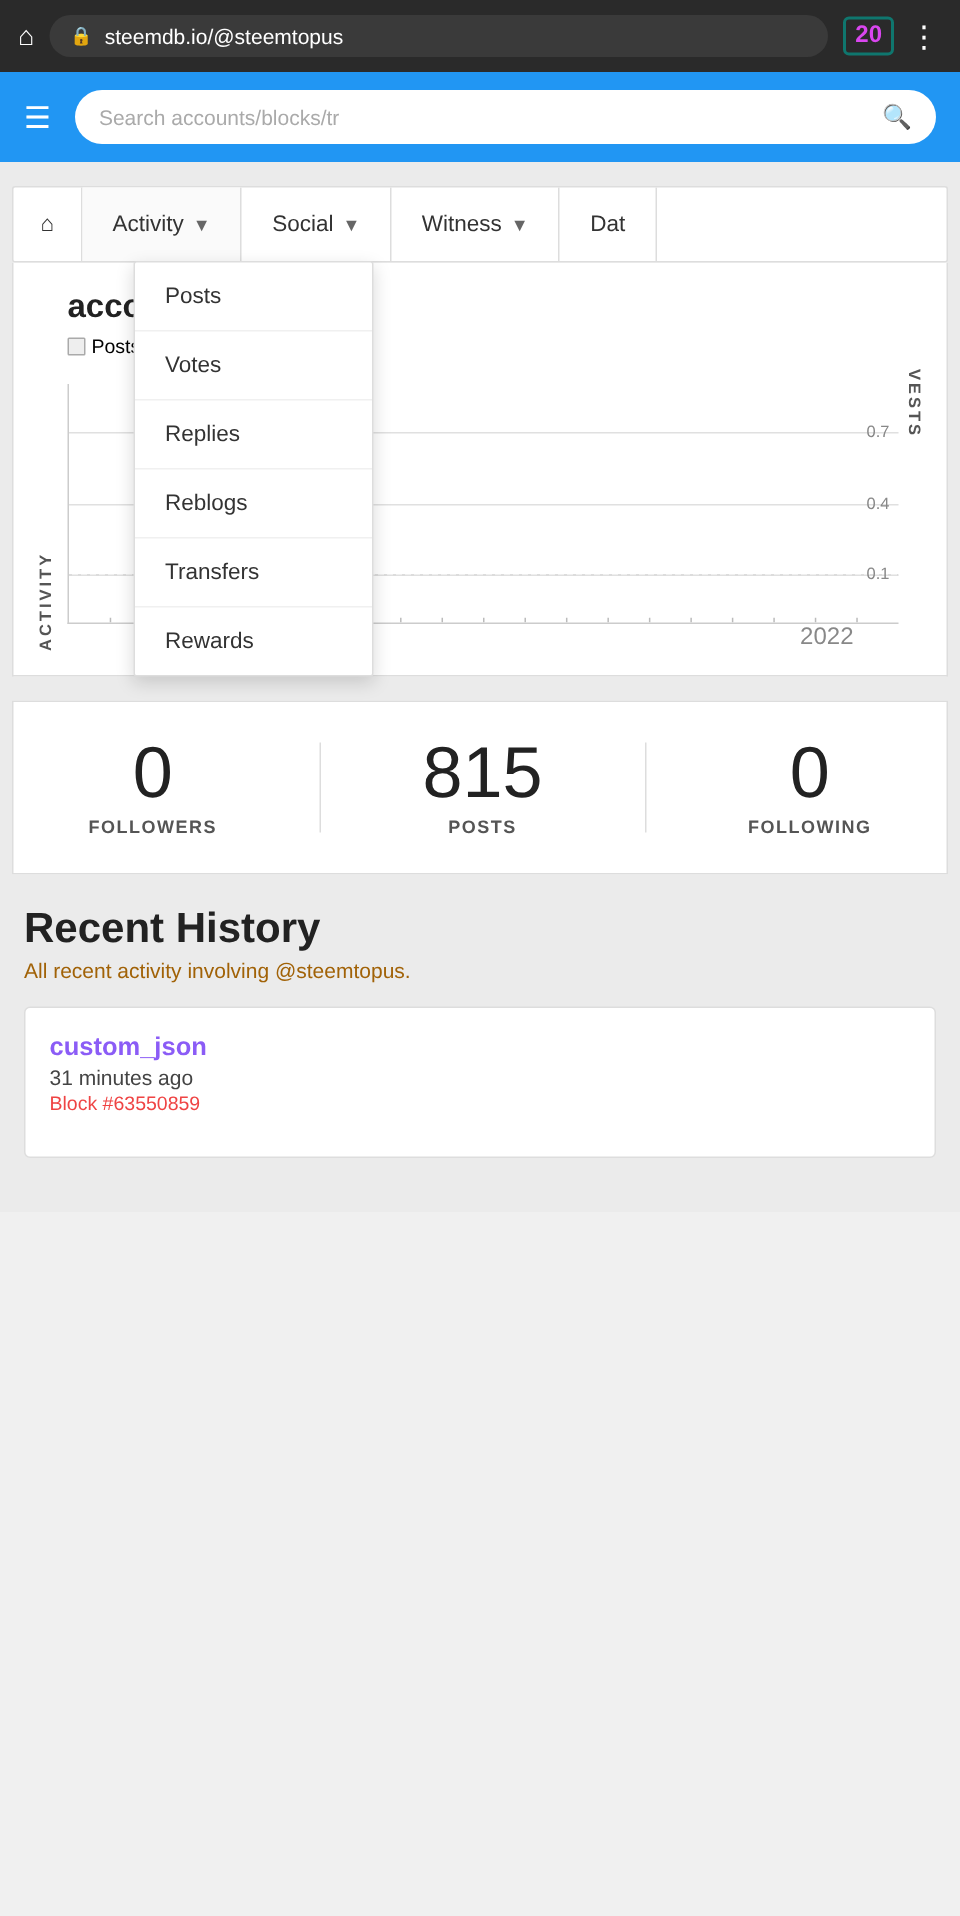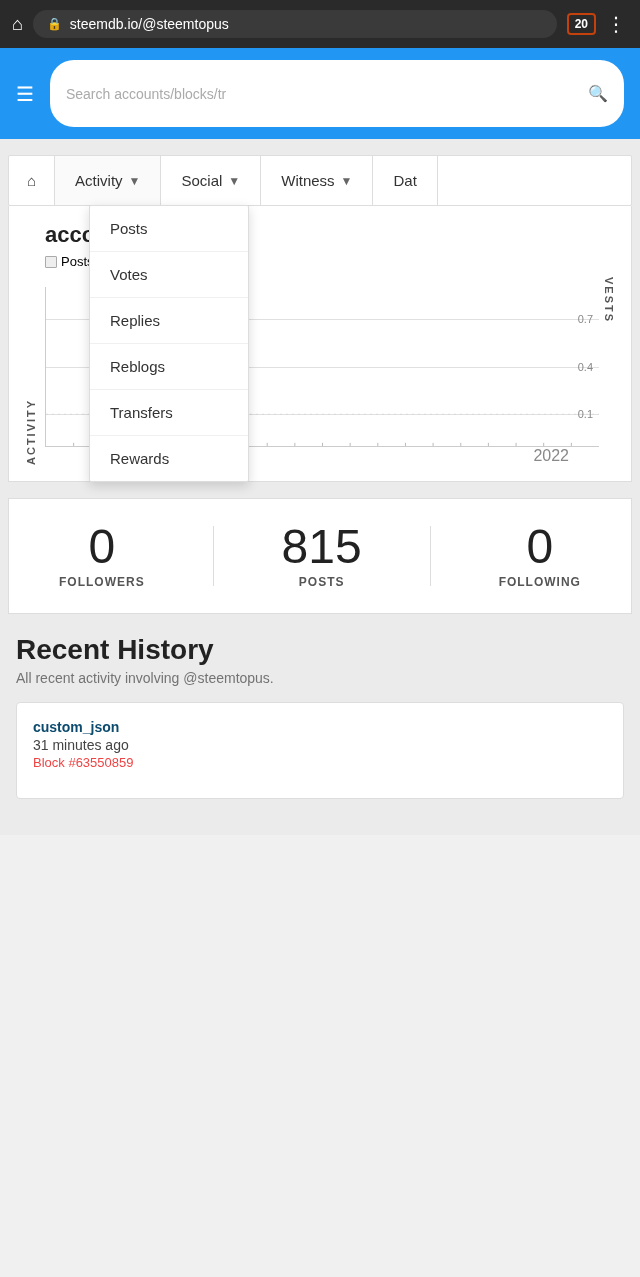--- a/index.html
+++ b/index.html
@@ -25,45 +25,45 @@
       padding: 6px 14px;
       color: white;
       font-size: 14px;
       display: flex;
       align-items: center;
       gap: 8px;
     }
     .lock-icon { font-size: 12px; color: #aaa; }
     .tab-count {
       background: transparent;
-      border: 2px solid #c2410c;
+      border: 2px solid #0f766e;
       border-radius: 4px;
-      color: #ffffff;
-      font-size: 12px;
+      color: #d946ef;
+      font-size: 16px;
       font-weight: bold;
       padding: 2px 6px;
       min-width: 28px;
       text-align: center;
     }
     .dots-menu { color: white; font-size: 20px; letter-spacing: 2px; }
 
     
     .app-header {
       background: #2196F3;
       padding: 12px 16px;
       display: flex;
       align-items: center;
       gap: 16px;
     }
     .hamburger { color: white; font-size: 20px; }
     .search-bar {
       flex: 1;
       background: white;
       border-radius: 24px;
-      padding: 24px 16px;
+      padding: 8px 16px;
       display: flex;
       align-items: center;
       justify-content: space-between;
     }
     .search-placeholder { color: #aaa; font-size: 14px; }
     .search-icon-btn { color: #888; font-size: 16px; }
 
     
     .page-bg {
       background: #ebebeb;
@@ -246,35 +246,35 @@
       padding: 20px 16px;
     }
     .recent-title {
       font-size: 28px;
       font-weight: 700;
       color: #222;
       margin-bottom: 4px;
     }
     .recent-subtitle {
       font-size: 14px;
-      color: #737373;
+      color: #a16207;
       margin-bottom: 16px;
     }
 
     
     .history-card {
       background: white;
       border: 1px solid #ddd;
       border-radius: 4px;
       padding: 16px;
     }
     .history-card-title {
-      font-size: 14px;
-      font-weight: 700;
-      color: #0c4a6e;
+      font-size: 17px;
+      font-weight: 700;
+      color: #8b5cf6;
       margin-bottom: 2px;
     }
     .history-card-time {
       font-size: 14px;
       color: #444;
       margin-bottom: 2px;
     }
     .history-card-block {
       font-size: 13px;
       color: #ef4444;

